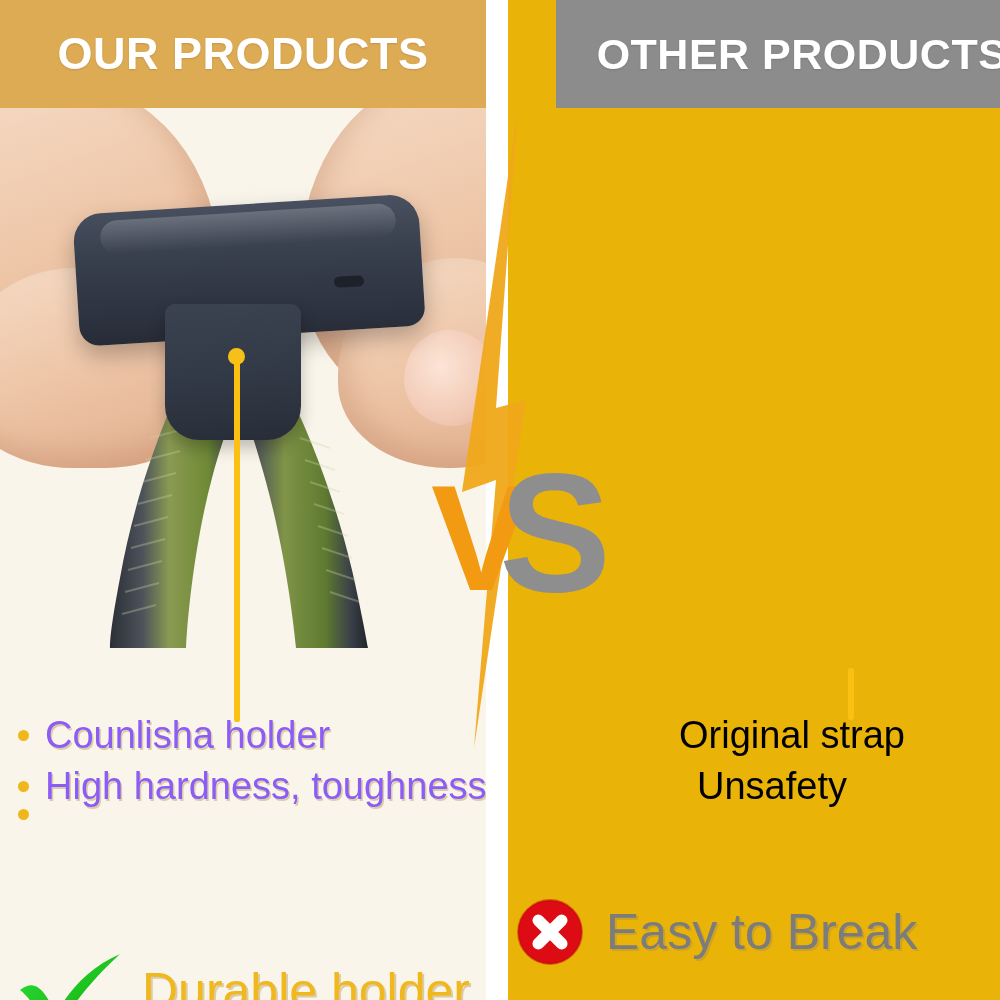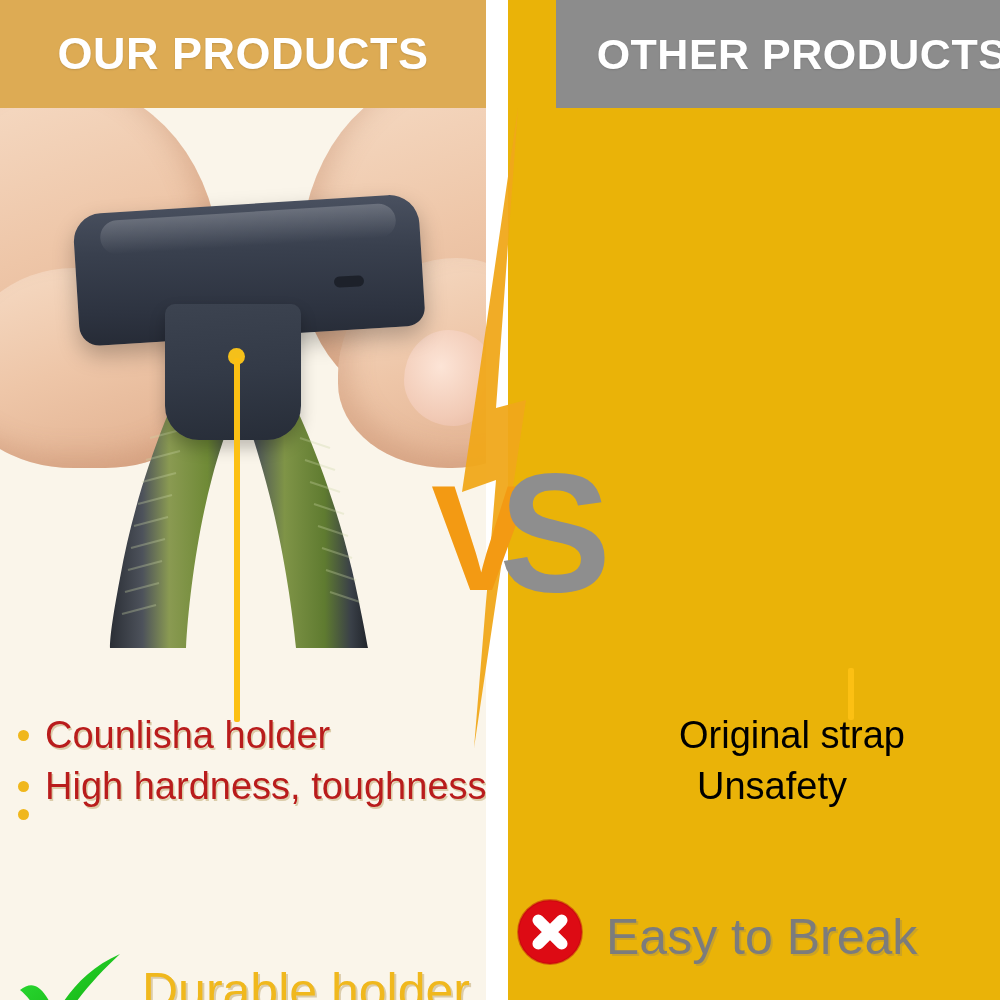--- a/index.html
+++ b/index.html
@@ -206,32 +206,32 @@
     flex: 0 0 auto;
     position: relative;
     top: -7px;
   }
   .bullets-left  .bullet-dot { background: #f0b71c; }
   .bullet-text {
     font-size: 38px;
     font-weight: normal;
   }
   .bullets-left .bullet-text {
-    color: #b91c1c;
+    color: #8b5cf6;
     text-shadow: 1.5px 1.5px 0 rgba(150,110,20,0.30);
   }
 
   
   .verdict {
     position: absolute;
     display: flex;
     align-items: center;
   }
   .verdict-left  { left: 16px;  top: 952px; }
-  .verdict-right { left: 516px; top: 898px; align-items: flex-end; }
+  .verdict-right { left: 516px; top: 898px; }
   .verdict-text {
     font-size: 50px;
     white-space: nowrap;
   }
   .verdict-left .verdict-text {
     color: #f0b81d;
     margin-left: 14px;
     text-shadow: 2px 2px 0 rgba(150,110,20,0.30);
   }
   .verdict-right .verdict-text {

